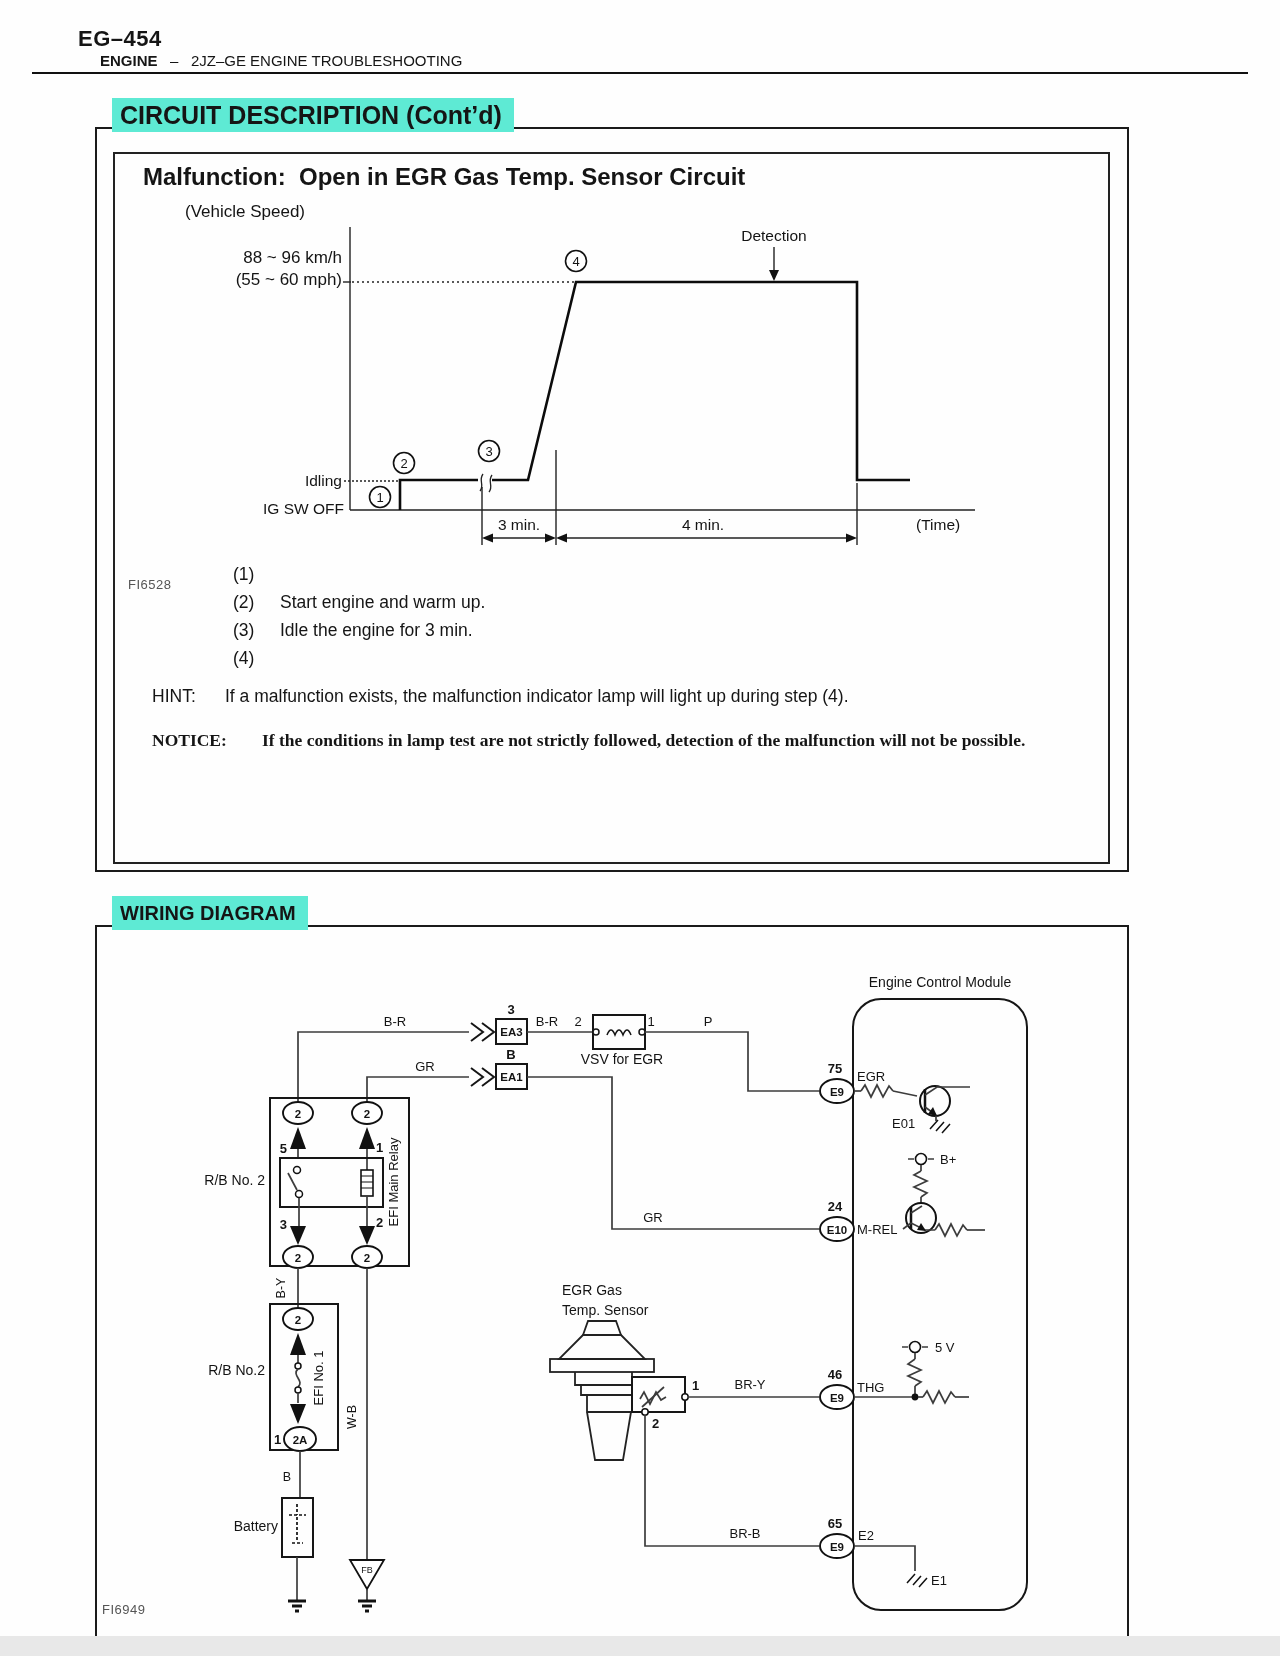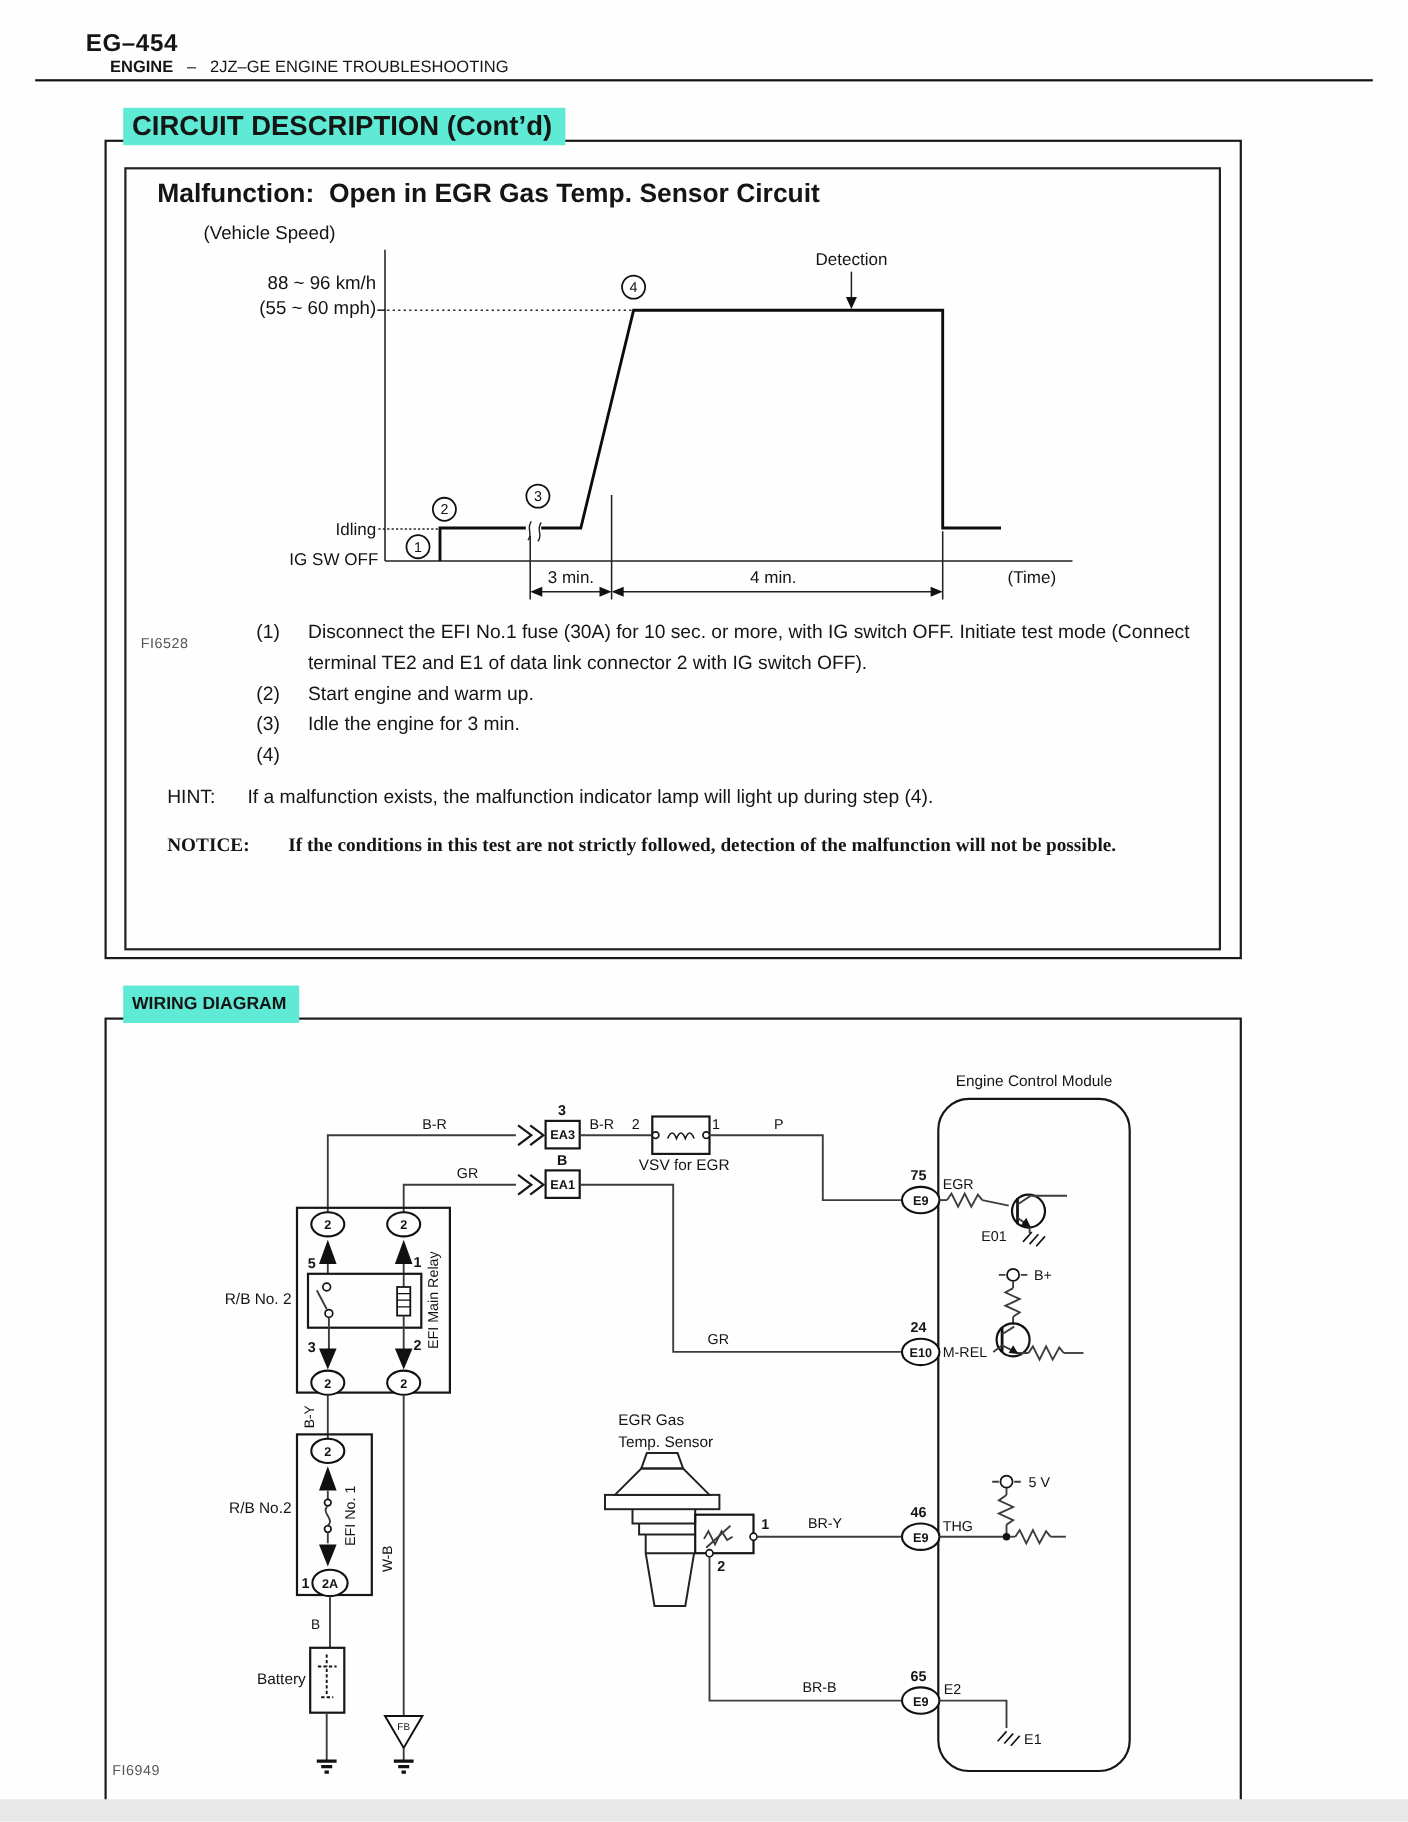--- a/index.html
+++ b/index.html
@@ -7,21 +7,21 @@
         font-family:"Liberation Sans",sans-serif;color:#151515;overflow:hidden;}
   .abs{position:absolute;}
   
   .pageno{left:78px;top:26px;font-size:22px;font-weight:bold;letter-spacing:.5px;}
   .hdrline{left:100px;top:52px;width:1180px;text-align:left;font-size:15px;}
   .hdrline .b{font-weight:bold;}
   .hdr-rule{left:32px;top:72px;width:1216px;height:0;border-top:2.5px solid #111;}
   
   .sec-title{background:#5eead4;padding:0 12px 0 8px;font-weight:bold;z-index:5;}
   .t1{left:112px;top:98px;font-size:25px;height:34px;line-height:34px;}
-  .t2{left:112px;top:896px;font-size:16px;height:34px;line-height:34px;}
+  .t2{left:112px;top:896px;font-size:20px;height:34px;line-height:34px;}
   .obox{border:2.5px solid #1a1a1a;z-index:1;}
   .box1o{left:95px;top:127px;width:1030px;height:741px;}
   .box1i{left:113px;top:152px;width:993px;height:708px;border:2px solid #222;z-index:2;}
   .box2{left:95px;top:925px;width:1030px;height:721px;}
   .malf{left:143px;top:163px;font-size:24px;font-weight:bold;z-index:3;}
   .figid{font-size:13px;color:#555;z-index:4;letter-spacing:.5px;margin-top:36px;}
   
   .textblock{left:145px;top:560px;width:960px;font-size:17.5px;line-height:28px;z-index:3;}
   .step{display:flex;}
   .step .num{flex:none;margin-left:88px;width:47px;}
@@ -118,40 +118,39 @@
       <polygon class="blk" points="727,343 716,338.5 716,347.5"></polygon>
       <text class="fs15" x="573" y="335" text-anchor="middle">4 min.</text>
     </g>
     <text class="fs15" x="786" y="335">(Time)</text>
   </svg>
   <div class="abs figid" style="left:128px;top:541px">FI6528</div>
 
   <div class="abs textblock">
     <div class="step">
       <div class="num">(1)</div>
-      <div class="txt">Disconnect the EFI No.1 fuse (30A) for 10 sec. or more, with IG switch OFF. Initiate test mode (Connect terminal TE2 and E1 of data link connector 2 with IG switch OFF).</div>
     </div>
     <div class="step">
       <div class="num">(2)</div>
       <div class="txt">Start engine and warm up.</div>
     </div>
     <div class="step">
       <div class="num">(3)</div>
       <div class="txt">Idle the engine for 3 min.</div>
     </div>
     <div class="step">
       <div class="num">(4)</div>
     </div>
     <div class="hintrow">
       <div class="lbl">HINT:</div>
       <div class="txt">If a malfunction exists, the malfunction indicator lamp will light up during step (4).</div>
     </div>
     <div class="noticerow">
       <div class="lbl">NOTICE:</div>
-      <div class="txt">If the conditions in this test are not strictly followed, detection of the malfunction will not be possible.</div>
+      <div class="txt">If the conditions in lamp test are not strictly followed, detection of the malfunction will not be possible.</div>
     </div>
   </div>
 
   <div class="abs obox box2"></div>
   <div class="abs sec-title t2">WIRING DIAGRAM</div>
   <div class="abs figid" style="left:102px;top:1566px;z-index:4">FI6949</div>
 
   <svg class="abs" style="left:95px;top:923px;z-index:2" width="1030" height="723" viewBox="0 0 1030 723">
 
     <text class="fs14" x="845" y="64" text-anchor="middle">Engine Control Module</text>

